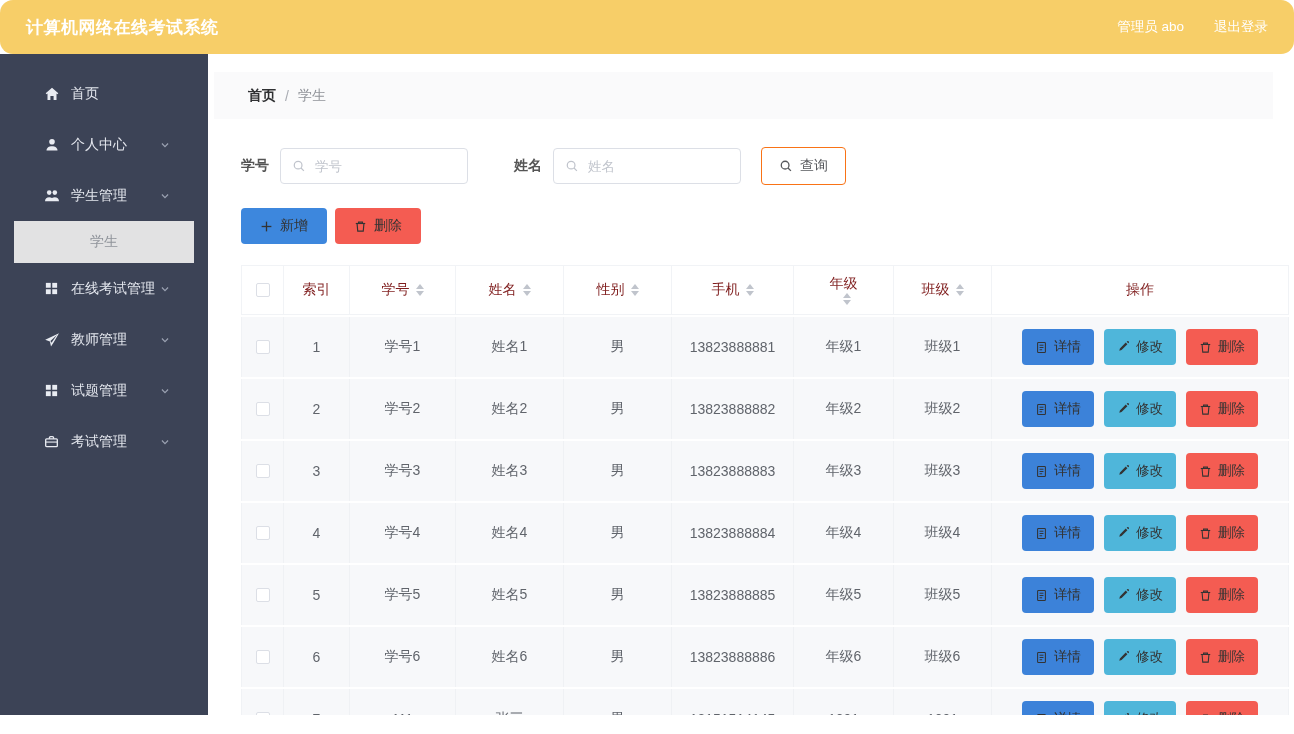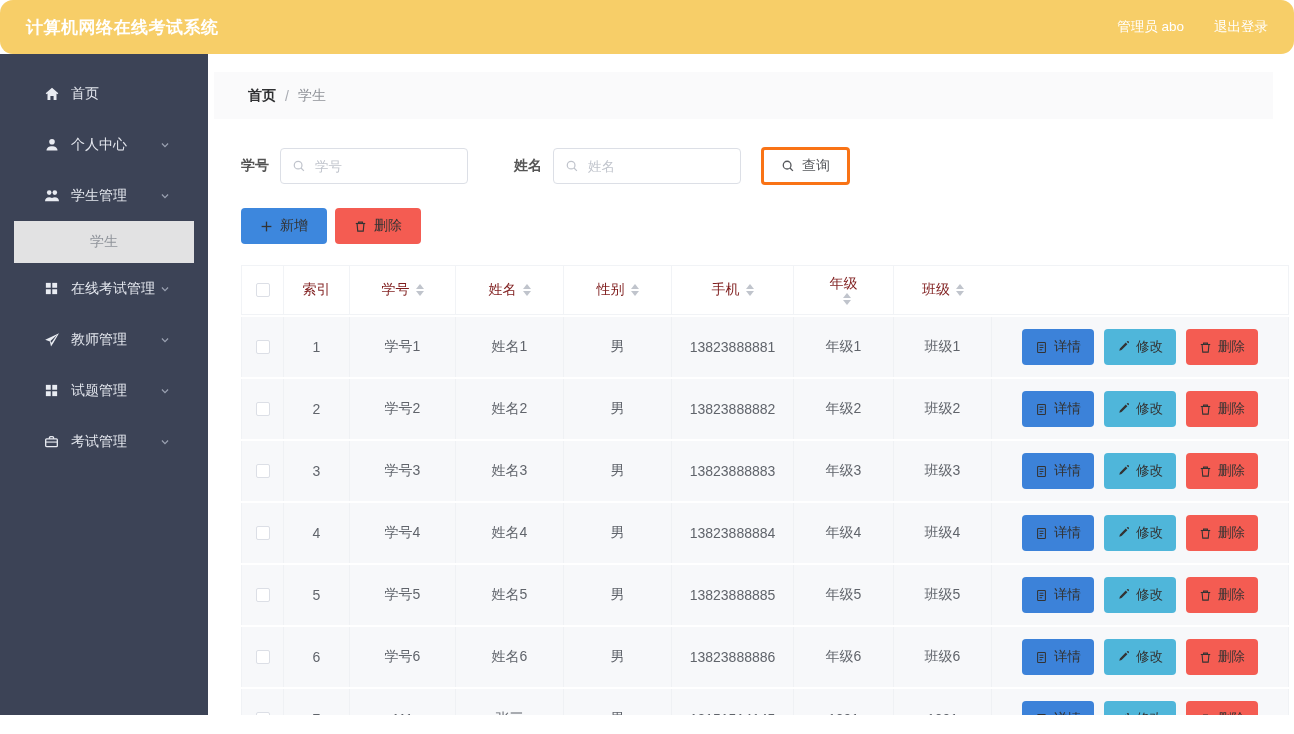--- a/index.html
+++ b/index.html
@@ -40,21 +40,21 @@
   
   .search-row { margin-top:28px; display:flex; align-items:center; }
   .s-label { font-size:14px; font-weight:bold; color:#555; margin-right:11px; }
   .input-wrap { width:188px; height:36px; border:1px solid #DCDFE6; border-radius:4px; background:#fff;
     display:flex; align-items:center; padding:0 11px; gap:7px; }
   .input-wrap svg { color:#C0C4CC; flex:none; }
   .input-wrap input { border:none; outline:none; flex:1; min-width:0; font-size:13.5px; color:#606266;
     background:transparent; font-family:inherit; }
   .input-wrap input::placeholder { color:#C0C4CC; }
   .gap2 { margin-left:46px; }
-  .query-btn { margin-left:20px; height:38px; padding:0 17px; background:#fff; border:3px solid #f97316;
+  .query-btn { margin-left:20px; height:38px; padding:0 17px; background:#fff; border:1px solid #f97316;
     border-radius:4px; display:inline-flex; align-items:center; gap:7px; font-size:14px; color:#56585C;
     cursor:pointer; font-family:inherit; }
 
   
   .toolbar { margin-top:23px; display:flex; gap:8px; }
   .btn { height:36px; border:none; border-radius:4px; padding:0 19px; display:inline-flex; align-items:center;
     gap:7px; font-size:14px; color:#333; cursor:pointer; font-family:inherit; }
   .btn-add { background:#3D87DD; }
   .btn-del { background:#F45C52; }
 
@@ -310,20 +310,23 @@
                 <i class="down"></i>
               </span>
           </div>
           <div class="th c-bj">
             <span>班级</span>
             <span class="sort">
                 <i class="up"></i>
                 <i class="down"></i>
               </span>
           </div>
+          <div class="th c-op">
+            <span>操作</span>
+          </div>
         </div>
 
         <div>
   <div class="trow">
     <div class="td c-check">
       <span class="checkbox"></span>
     </div>
     <div class="td c-idx">1</div>
     <div class="td c-xh">学号1</div>
     <div class="td c-xm">姓名1</div>

